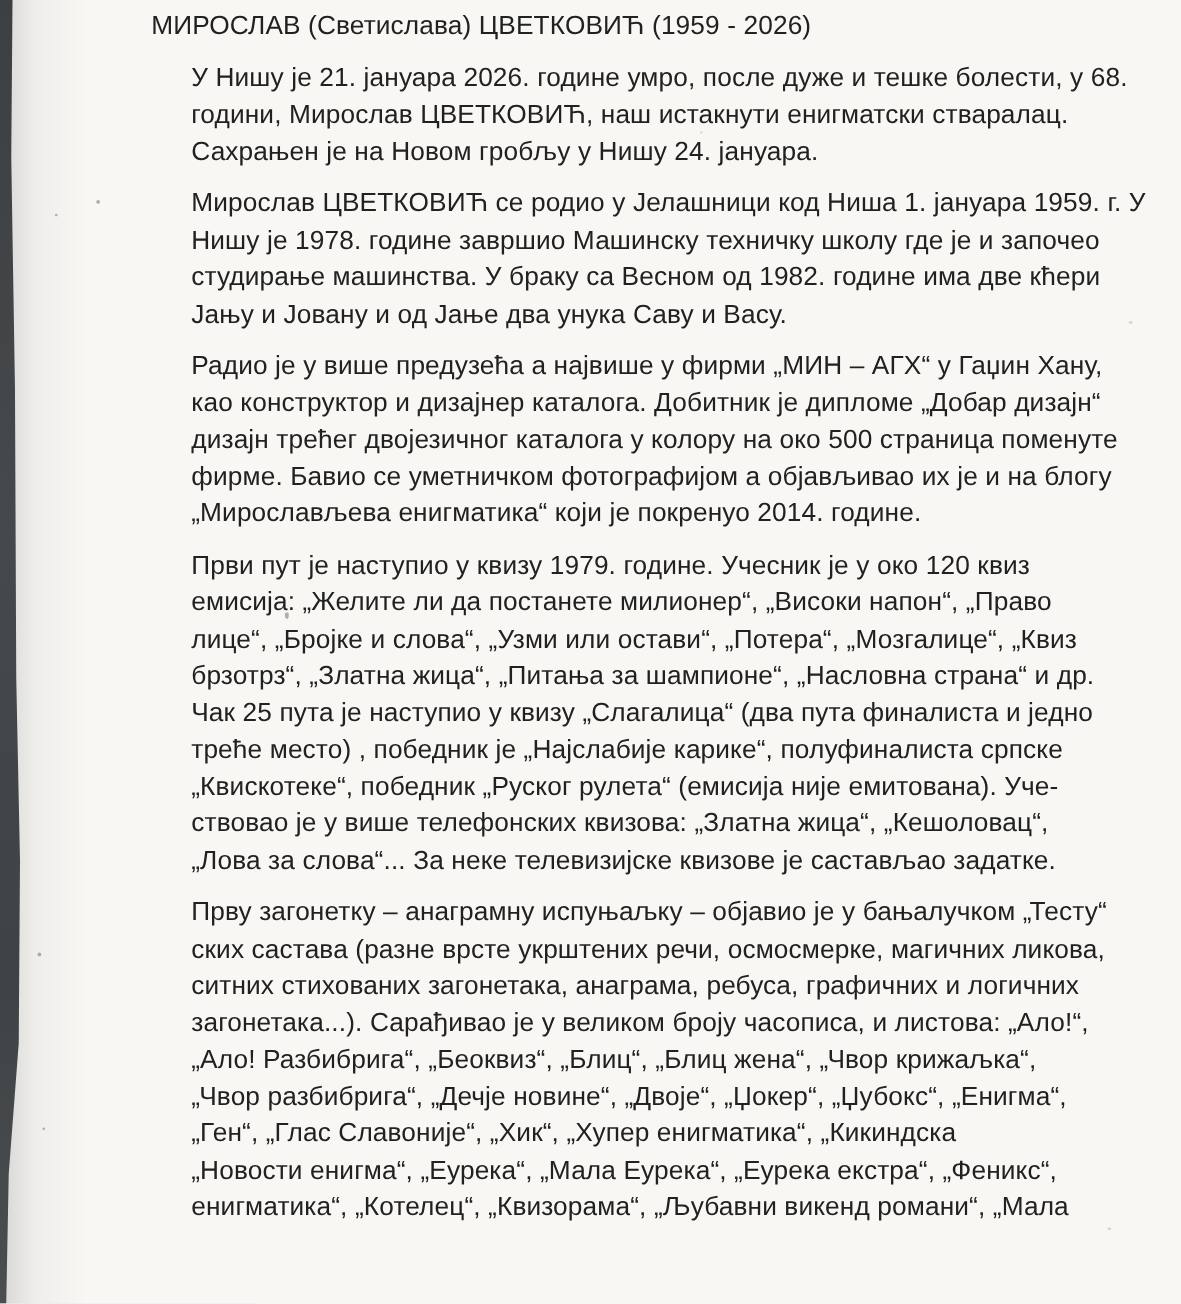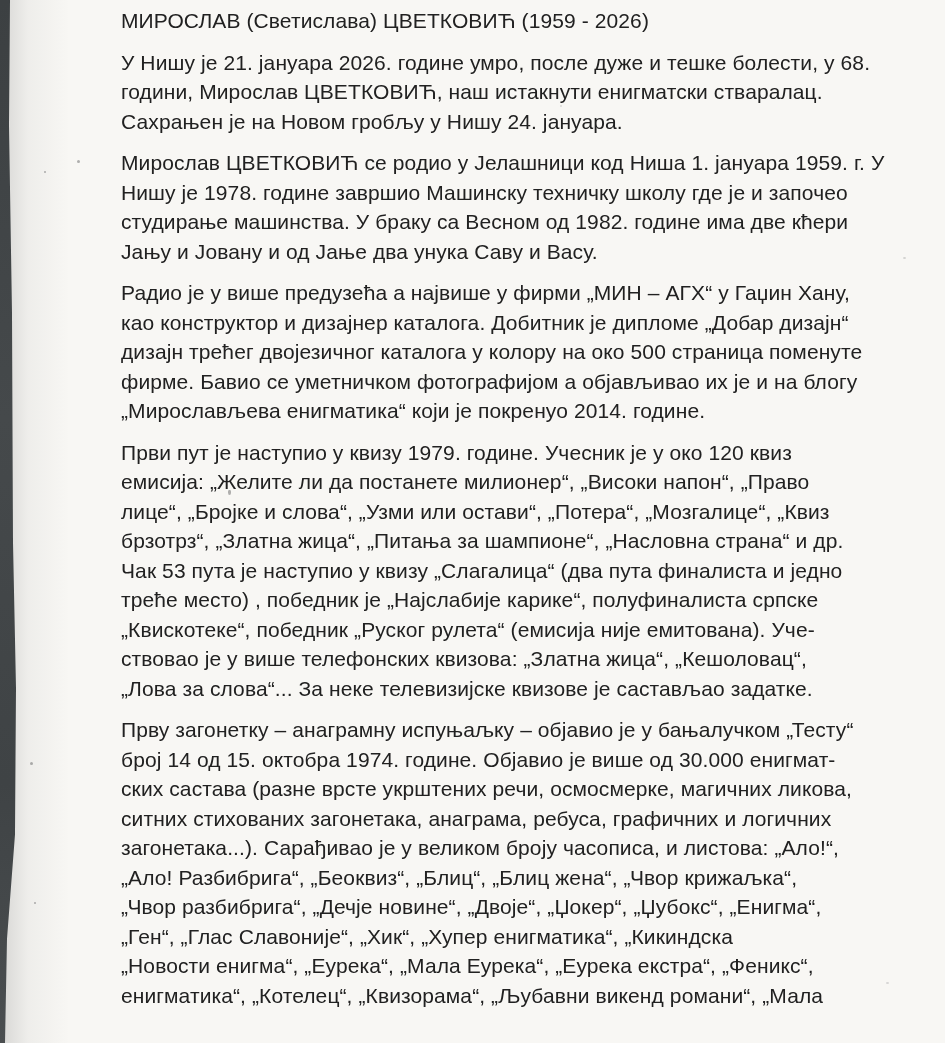--- a/index.html
+++ b/index.html
@@ -43,21 +43,21 @@
     letter-spacing: 0.1px;
   }
   .title {
     margin: 0 0 12px 0;
     font-size: 21px;
     line-height: 29.5px;
     font-weight: 400;
   }
   .paragraph { margin: 0 0 12px 0; }
   .paragraph:last-child { margin-bottom: 0; }
-  .line { white-space: nowrap; }
+  .line { white-space: nowrap; margin-left: 32px; }
   
   .speck {
     position: absolute;
     background: rgba(55,55,58,0.38);
     border-radius: 50%;
     pointer-events: none;
   }
 </style>
 </head>
 <body>
@@ -94,29 +94,28 @@
           <div class="line">као конструктор и дизајнер каталога. Добитник је дипломе „Добар дизајн“</div>
           <div class="line">дизајн трећег двојезичног каталога у колору на око 500 страница поменуте</div>
           <div class="line">фирме. Бавио се уметничком фотографијом а објављивао их је и на блогу</div>
           <div class="line">„Мирослављева енигматика“ који је покренуо 2014. године.</div>
         </div>
         <div class="paragraph">
           <div class="line">Први пут је наступио у квизу 1979. године. Учесник је у око 120 квиз</div>
           <div class="line">емисија: „Желите ли да постанете милионер“, „Високи напон“, „Право</div>
           <div class="line">лице“, „Бројке и слова“, „Узми или остави“, „Потера“, „Мозгалице“, „Квиз</div>
           <div class="line">брзотрз“, „Златна жица“, „Питања за шампионе“, „Насловна страна“ и др.</div>
-          <div class="line">Чак 53 пута је наступио у квизу „Слагалица“ (два пута финалиста и једно</div>
+          <div class="line">Чак 25 пута је наступио у квизу „Слагалица“ (два пута финалиста и једно</div>
           <div class="line">треће место) , победник је „Најслабије карике“, полуфиналиста српске</div>
           <div class="line">„Квискотеке“, победник „Руског рулета“ (емисија није емитована). Уче-</div>
           <div class="line">ствовао је у више телефонских квизова: „Златна жица“, „Кешоловац“,</div>
           <div class="line">„Лова за слова“... За неке телевизијске квизове је састављао задатке.</div>
         </div>
         <div class="paragraph">
           <div class="line">Прву загонетку – анаграмну испуњаљку – објавио је у бањалучком „Тесту“</div>
-          <div class="line">број 14 од 15. октобра 1974. године. Објавио је више од 30.000 енигмат-</div>
           <div class="line">ских састава (разне врсте укрштених речи, осмосмерке, магичних ликова,</div>
           <div class="line">ситних стихованих загонетака, анаграма, ребуса, графичних и логичних</div>
           <div class="line">загонетака...). Сарађивао је у великом броју часописа, и листова: „Ало!“,</div>
           <div class="line">„Ало! Разбибрига“, „Беоквиз“, „Блиц“, „Блиц жена“, „Чвор крижаљка“,</div>
           <div class="line">„Чвор разбибрига“, „Дечје новине“, „Двоје“, „Џокер“, „Џубокс“, „Енигма“,</div>
           <div class="line">„Ген“, „Глас Славоније“, „Хик“, „Хупер енигматика“, „Кикиндска</div>
           <div class="line">„Новости енигма“, „Еурека“, „Мала Еурека“, „Еурека екстра“, „Феникс“,</div>
           <div class="line">енигматика“, „Котелец“, „Квизорама“, „Љубавни викенд романи“, „Мала</div>
         </div>
       </div>

